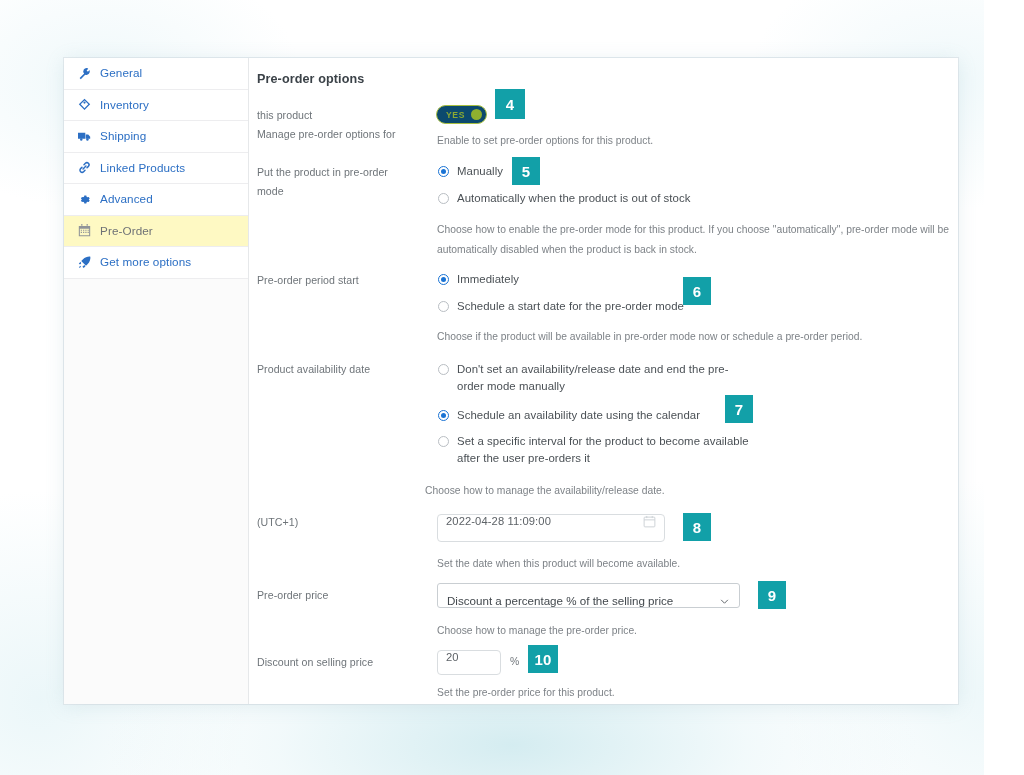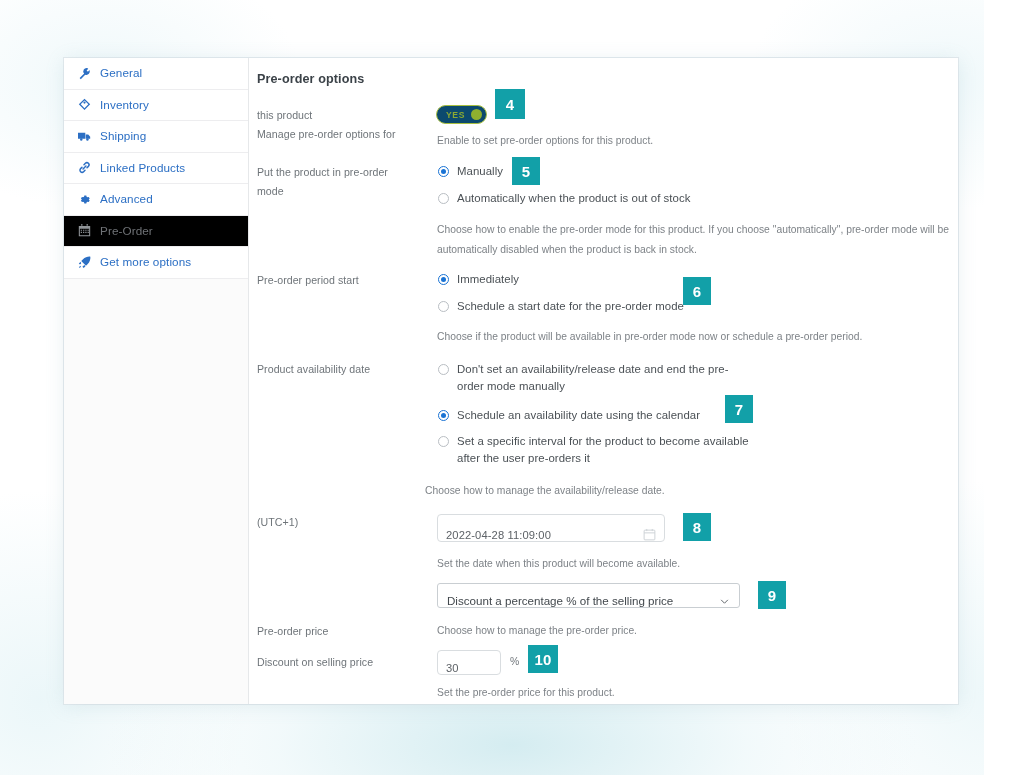--- a/index.html
+++ b/index.html
@@ -45,21 +45,21 @@
     border-bottom: 1px solid #ededef;
     font-size: 11.7px;
     color: #2c6fc4;
     letter-spacing: .1px;
     cursor: pointer;
     background: #ffffff;
     white-space: nowrap;
   }
   .side-item:last-child { border-bottom: 1px solid #ededef; }
   .side-item.active {
-    background: #000000;
+    background: #fef9c3;
     color: #6f7276;
   }
   .side-item .ico {
     width: 13px; height: 13px;
     display: inline-flex; align-items: center; justify-content: center;
     flex: 0 0 13px;
   }
   .side-item .ico svg { display: block; }
   .side-item .lbl { line-height: 1; }
 
@@ -160,21 +160,21 @@
   }
 
   
   .tinput {
     position: absolute;
     box-sizing: border-box;
     border: 1px solid #d9dde0;
     border-radius: 4px;
     background: #fff;
     display: flex;
-    align-items: flex-end;
+    align-items: flex-start;
     padding: 0 8px;
     font-size: 11.2px;
     color: #5d6267;
     letter-spacing: .1px;
   }
   .tinput .cal {
     margin-left: auto;
     display: flex; align-items: center;
     color: #c9ced2;
   }
@@ -392,39 +392,39 @@
                 <rect x="1.4" y="2.6" width="13.2" height="12" rx="1"></rect>
                 <path d="M1.4 6h13.2M4.6 1.2v2.6M11.4 1.2v2.6"></path>
               </svg>
           </span>
         </div>
 
         <div class="badge" style="left:434px; top:455px; width:28px; height:28px;">8</div>
 
         <div class="help" style="left:188px; top:496px;">Set the date when this product will become available.</div>
 
-        <div class="row-label" style="left:8px; top:528px;margin-top:36px;">Pre-order price</div>
+        <div class="row-label" style="left:8px; top:528px;">Pre-order price</div>
 
         <div class="tselect" style="left:188px; top:525px; width:303px; height:25px;">
           <span>Discount a percentage % of the selling price</span>
           <span class="chev">
             <svg width="11" height="11" viewBox="0 0 16 16" fill="none" stroke="#5e6368" stroke-width="1.4" stroke-linecap="round" stroke-linejoin="round">
                 <path d="M3.5 6 8 10.5 12.5 6"></path>
               </svg>
           </span>
         </div>
 
         <div class="badge" style="left:509px; top:523px; width:28px; height:28px;">9</div>
 
         <div class="help" style="left:188px; top:563px;">Choose how to manage the pre-order price.</div>
 
         <div class="row-label" style="left:8px; top:595px;">Discount on selling price</div>
 
         <div class="tinput" style="left:188px; top:592px; width:64px; height:25px;">
-          <span>30</span>
+          <span>20</span>
         </div>
 
         <div class="pct" style="left:261px; top:598px;">%</div>
 
         <div class="badge" style="left:279px; top:587px; width:30px; height:28px;">10</div>
 
         <div class="help" style="left:188px; top:625px;">Set the pre-order price for this product.</div>
 
       </div>
     </section>

